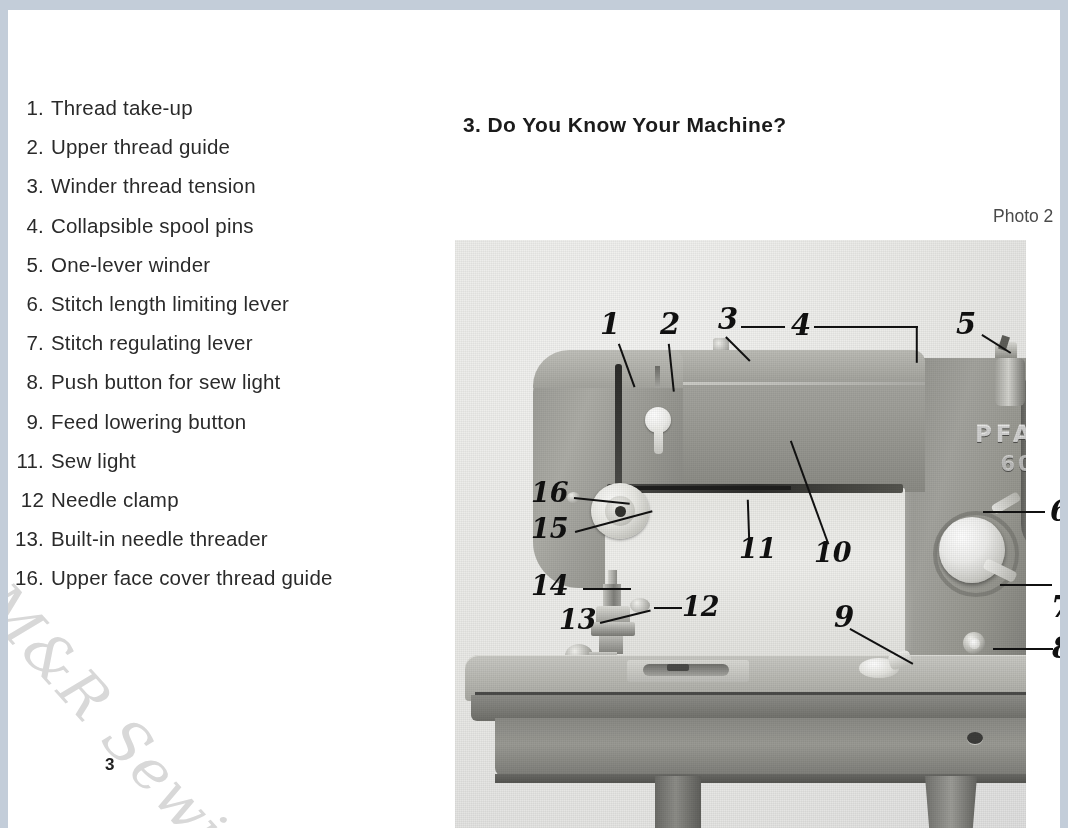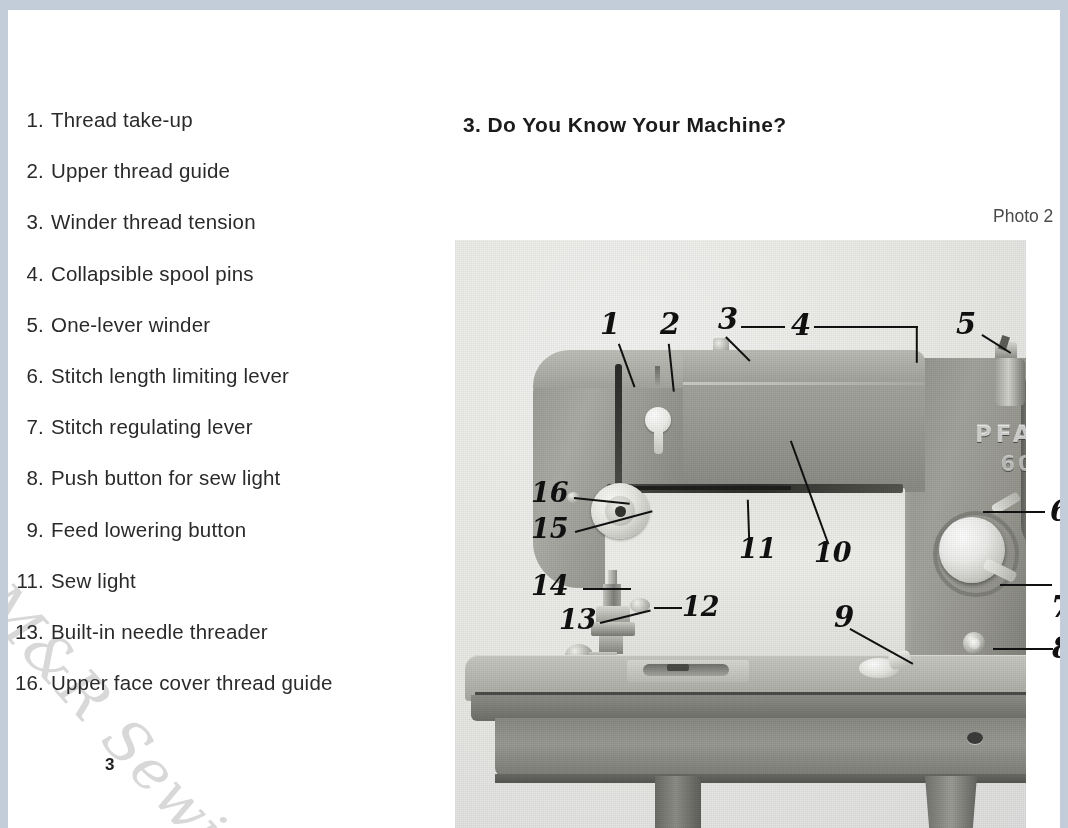--- a/index.html
+++ b/index.html
@@ -21,21 +21,20 @@
   .list-item{
     display:block;
     text-align:left;
     font-size:20.5px;
     color:#2a2a2a;
     letter-spacing:.2px;
     height:39.2px;
     line-height:39.2px;
     white-space:nowrap;
     font-weight:400;
-    margin-top:12px;
   }
   .li-num{
     display:inline-block;width:36px;text-align:right;
     margin-right:7px;
   }
   .li-txt{display:inline-block;}
 
   #pagenum{
     position:absolute;left:97px;top:745px;
     font-size:17px;font-weight:700;color:#222;
@@ -445,20 +444,23 @@
       <span class="li-num">7.</span><span class="li-txt">Stitch regulating lever</span>
     </div>
     <div class="list-item">
       <span class="li-num">8.</span><span class="li-txt">Push button for sew light</span>
     </div>
     <div class="list-item">
       <span class="li-num">9.</span><span class="li-txt">Feed lowering button</span>
     </div>
     <div class="list-item">
       <span class="li-num">11.</span><span class="li-txt">Sew light</span>
+    </div>
+    <div class="list-item">
+      <span class="li-num">12</span><span class="li-txt">Needle clamp</span>
     </div>
     <div class="list-item">
       <span class="li-num">13.</span><span class="li-txt">Built-in needle threader</span>
     </div>
     <div class="list-item">
       <span class="li-num">16.</span><span class="li-txt">Upper face cover thread guide</span>
     </div>
   </div>
 
   <div id="pagenum">3</div>

